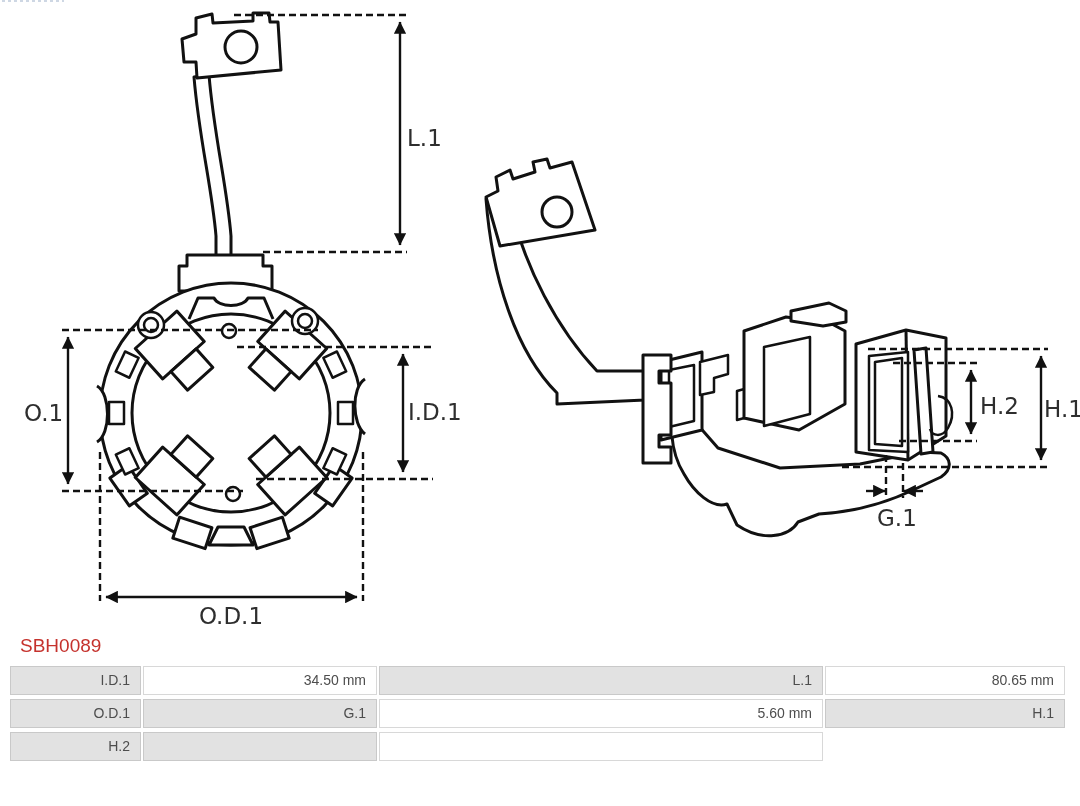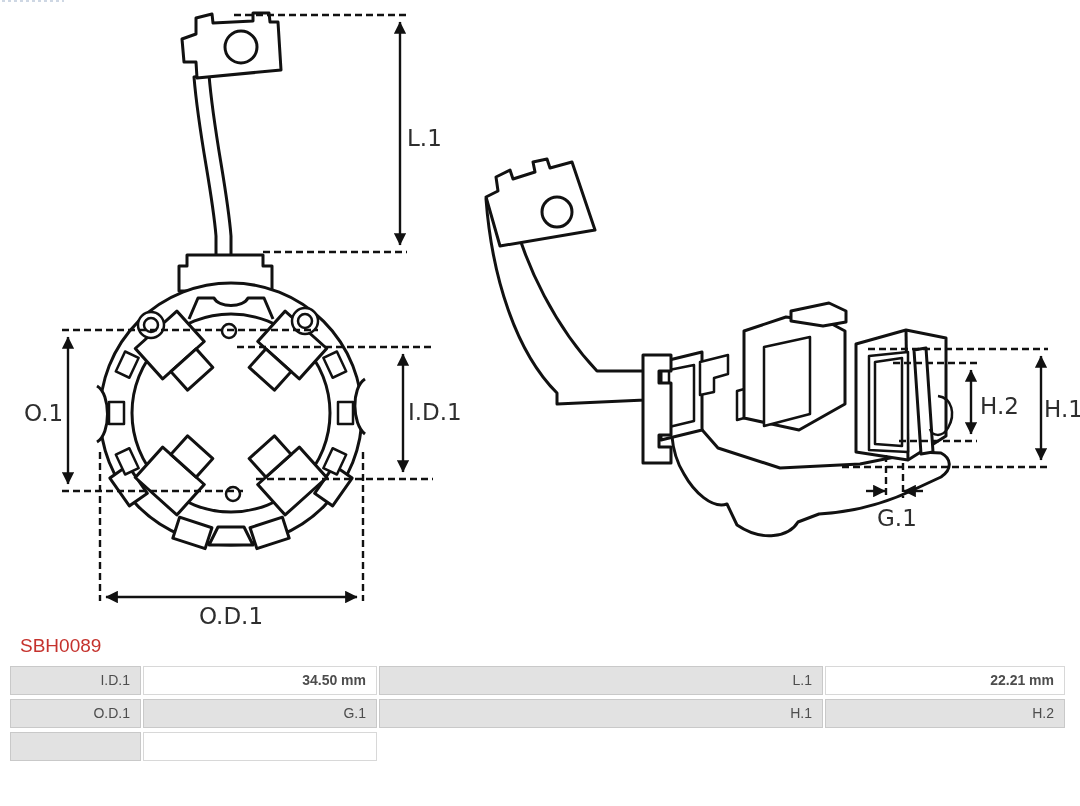--- a/index.html
+++ b/index.html
@@ -14,21 +14,21 @@
   .noline-thin{fill:none;stroke:#111111;stroke-width:2.5;}
   .dim-dash{stroke:#111111;stroke-width:2.4;stroke-dasharray:7 4;fill:none;}
   .dim-line{stroke:#111111;stroke-width:2.4;fill:none;}
   .dim-text{font-family:"DejaVu Sans","Liberation Sans",sans-serif;font-size:23px;fill:#2e2e2e;}
   #part-number{position:absolute;left:20px;top:635px;font-size:19px;color:#c5322d;}
   #specs-table{position:absolute;left:10px;top:666px;display:grid;
         grid-template-columns:131px 234px 444px 240px;column-gap:2px;row-gap:4px;}
   .cell{box-sizing:border-box;height:29px;line-height:27px;font-size:14px;color:#4d4d4d;
         text-align:right;padding-right:10px;overflow:hidden;white-space:nowrap;}
   .cell.label{background:#e2e2e2;border:1px solid #c9c9c9;}
-  .cell.value{background:#ffffff;border:1px solid #d8d8d8;font-weight:bold;}
+  .cell.value{background:#ffffff;border:1px solid #d8d8d8;}
 </style>
 </head>
 <body>
 
 <div id="page">
 
   <div id="corner-artifact"></div>
 
   <svg id="drawing-svg" width="1080" height="640" viewBox="0 0 1080 640">
     <defs>
@@ -170,24 +170,25 @@
       </g>
     </g>
   </svg>
 
   <div id="part-number">SBH0089</div>
 
   <div id="specs-table">
     <div class="cell label">I.D.1</div>
     <div class="cell value">34.50 mm</div>
     <div class="cell label">L.1</div>
-    <div class="cell value">22.21 mm</div>
+    <div class="cell value">80.65 mm</div>
 
     <div class="cell label">O.D.1</div>
     <div class="cell label">G.1</div>
+    <div class="cell value">5.60 mm</div>
 
     <div class="cell label">H.1</div>
 
     <div class="cell label">H.2</div>
     <div class="cell label"></div>
     <div class="cell value"></div>
   </div>
 
 </div>
 

